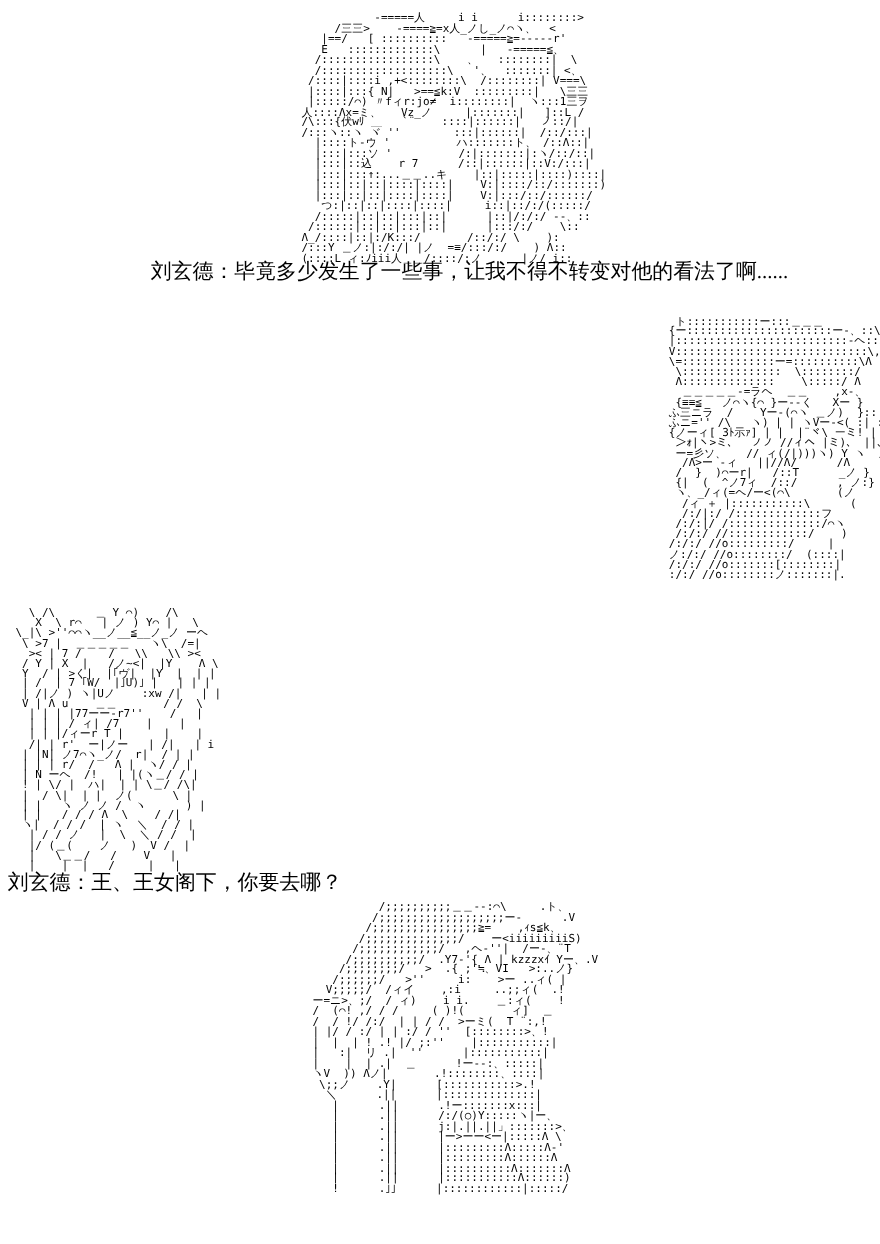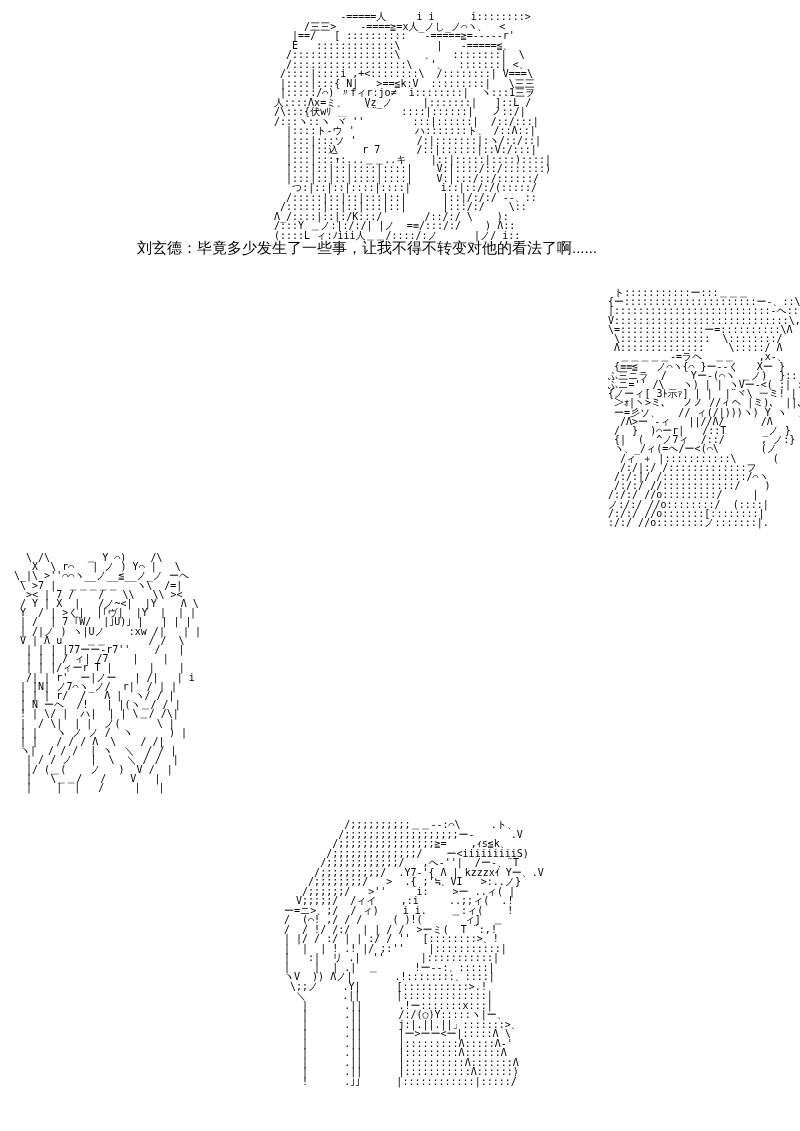--- a/index.html
+++ b/index.html
@@ -21,24 +21,24 @@
     color: #000000;
     font-family: "DejaVu Sans Mono", monospace;
     font-size: 10px;
     line-height: 9.5px;
     letter-spacing: 0px;
     white-space: pre;
   }
   .caption {
     position: absolute;
     color: #000000;
-    font-size: 15px;
+    font-size: 19px;
     line-height: 17px;
     white-space: nowrap;
-    font-family: Liberation Sans, sans-serif;
+    font-family: Liberation Serif, serif;
   }
   #aa1 { left: 268px; top: 12px;  line-height: 9.5px; }
   #cap1 { left: 137px; top: 239px; }
   #aa2 { left: 602px; top: 288px; line-height: 9.2px; }
   #cap2 { left: 489px; top: 533px; }
   #aa3 { left: 8px;   top: 553px; line-height: 9.2px; }
   #cap3 { left: 7px;  top: 794px; }
   #aa4 { left: 278px; top: 820px; line-height: 9.5px; }
   #cap4 { left: 180px; top: 1100px; }
 </style>
@@ -119,20 +119,21 @@
   | N ーヘ  /!   | |(ヽ＿/ / |
   ! | \/ |  ハ|  | | \＿/ /\|
   |  / \|  | |  ノ(      \ |
   | |   ヽ ノ ノ /  ヽ      ) |
   | |   / / / Λ  \    / /|
   ヽ|  / / /  | ヽ  ＼  / / |
    | / / ノ   |  \  ＼ / /  |
    |/ (＿(    ノ   )  V /  |
    |   \＿＿/   /    V   |
    |    |  |   /     |   |</pre>
+  <div id="cap3" class="caption">刘玄德：王、王女阁下，你要去哪？</div>
 
   <pre id="aa4" class="aa">           /;;;;;;;;;;＿＿--:⌒\     .ト、
           /;;;;;;;;;;;;;;;;;;;ー-      .V
          /;;;;;;;;;;;;;;;;≧=    ,ｨs≦k、
         /;;;;;;;;;;;;;;/    ー&lt;iiiiiiiiiS)
        /;;;;;;;;;;;;/   ,ヘ-''|  /ー-、¨T
       /;;;;;;;;;;/  .Y7-'{ Λ | kzzzxｲ Yー、.V
      /;;;;;;;;/   &gt;  .{ ;'≒、VI   &gt;:..ノ}
     /;;;;;;/   &gt;''     i:    &gt;ー ..ィ( |
    V;;;;;/  /ィイ    ,:i     ..;;ィ(  .!

